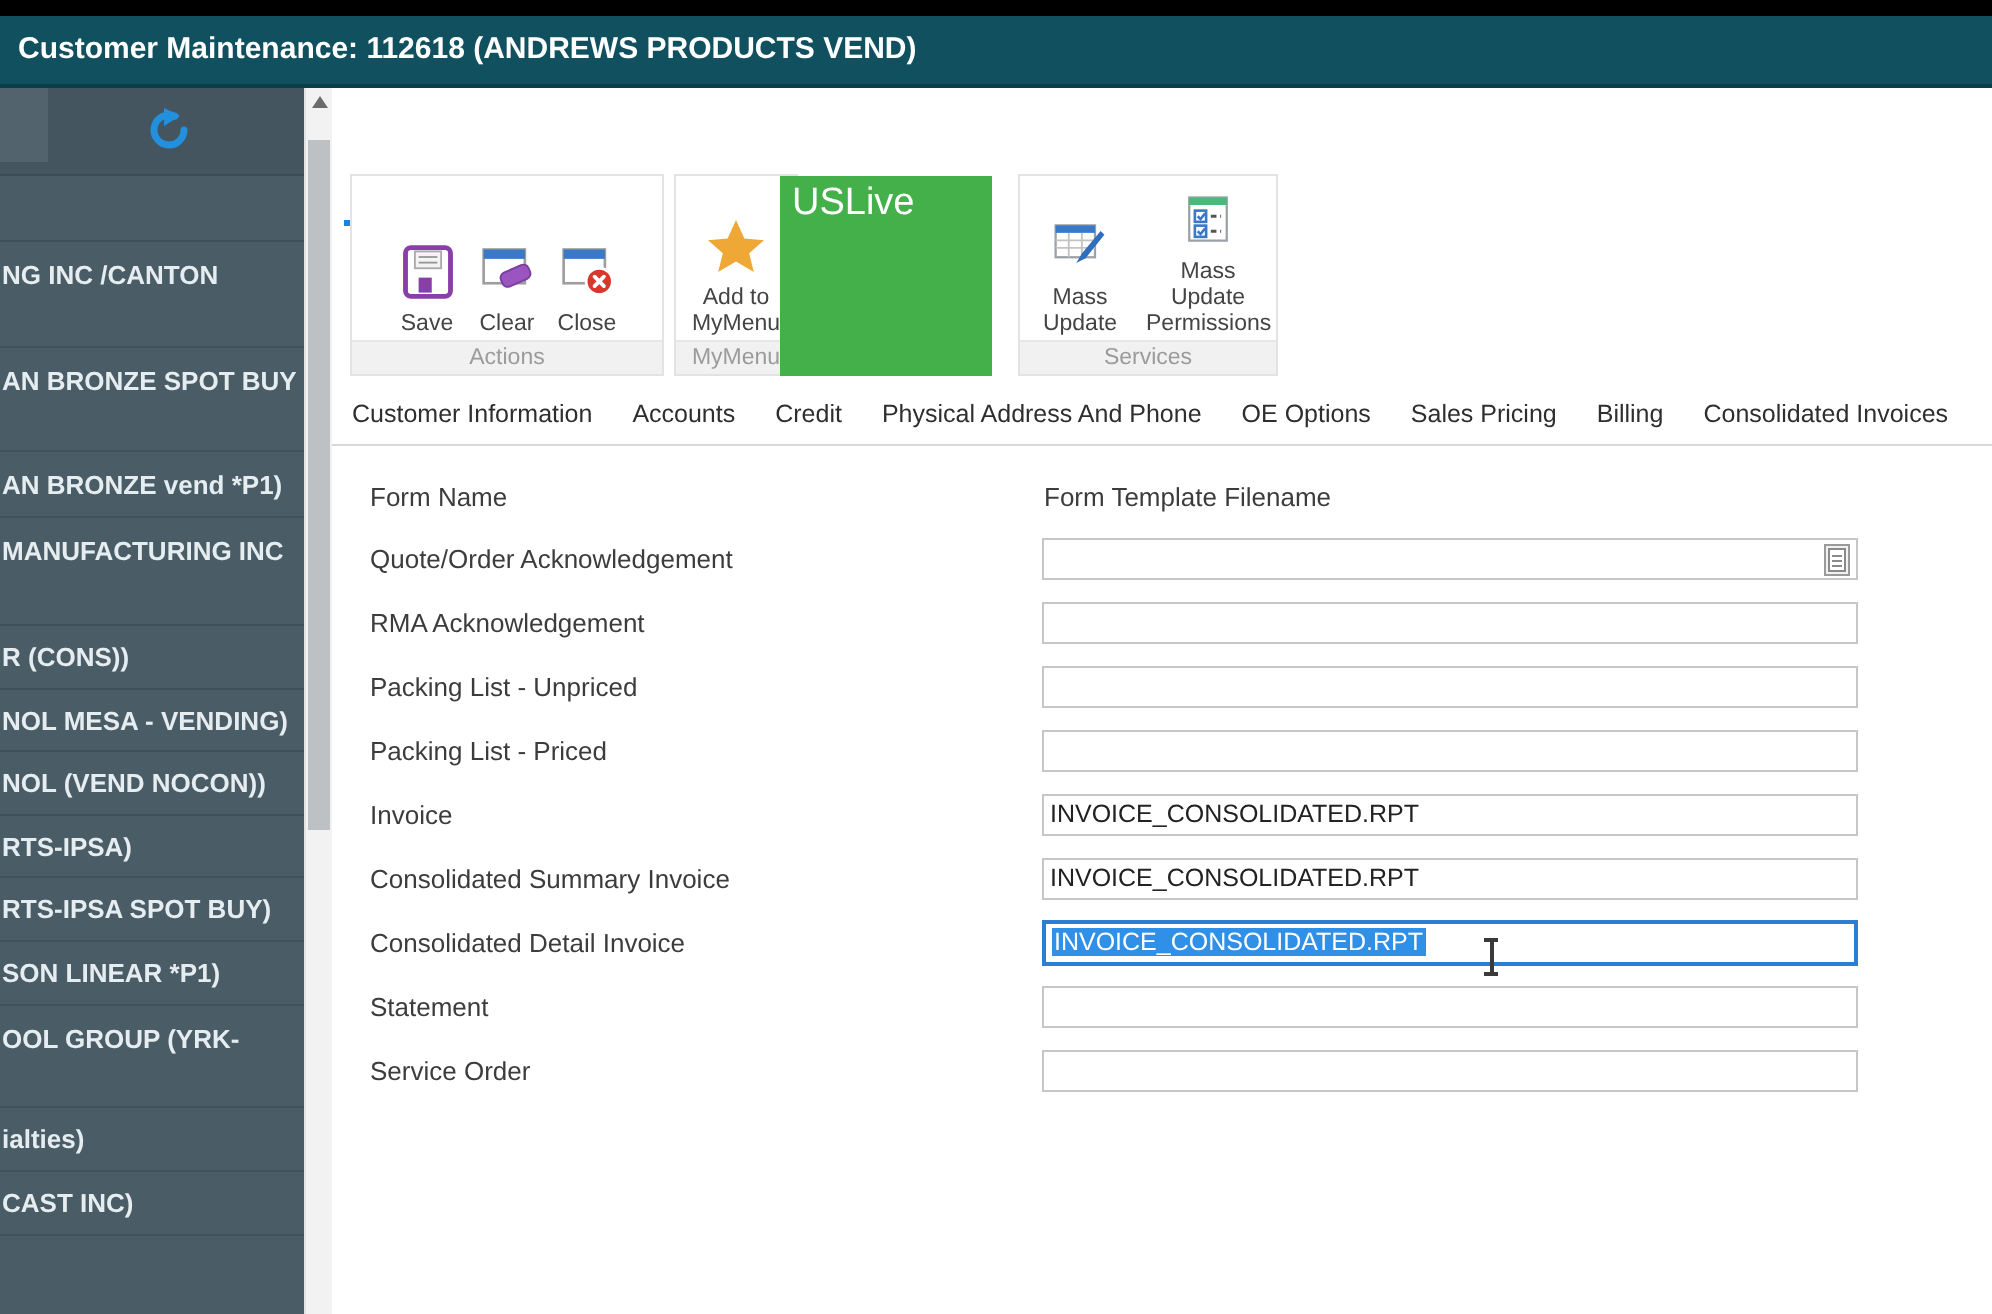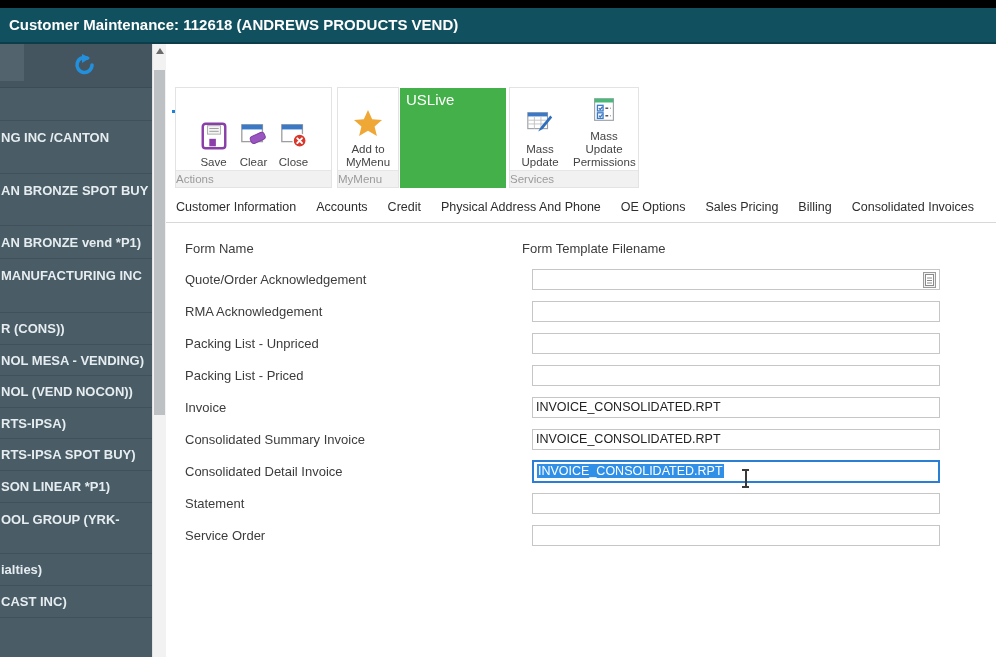--- a/index.html
+++ b/index.html
@@ -41,43 +41,43 @@
   .rtab { padding:7px 13px 8px; font-size:13px; color:#333; cursor:pointer; }
   .rtab.active { font-weight:bold; color:#1a1a1a; border-bottom:3px solid #1c83d8; }
 
   
   .grp { position:absolute; border:1px solid #e3e3e3; background:#fff; }
   .grp-actions  { left:9px;   top:43px; width:157px; height:101px; }
   .grp-mymenu   { left:171px; top:43px; width:62px;  height:101px; }
   .grp-services { left:343px; top:43px; width:130px; height:101px; }
   .grp-body { display:flex; justify-content:center; align-items:flex-end; height:83px; padding-top:5px; }
   .grp-label { position:absolute; left:0; bottom:0; width:100%; height:17px; background:#f1f1f1;
-               border-top:1px solid #e6e6e6; color:#9b9b9b; font-size:11.5px; text-align:left;
+               border-top:1px solid #e6e6e6; color:#9b9b9b; font-size:11.5px; text-align:center;
                line-height:16px; }
   .rbtn { display:flex; flex-direction:column; align-items:center; padding:2px 3px; cursor:pointer; }
   .rbtn .ric { width:34px; height:34px; display:flex; align-items:center; justify-content:center; }
   .rbtn .rlb { font-size:11.5px; color:#444; text-align:center; line-height:13px; margin-top:3px;
                max-width:62px; }
 
-  .uslive { position:absolute; left:234px; top:44px; width:106px; height:100px; background:#44b049;
-            color:#fff; font-size:15px; padding:3px 0 0 6px; }
+  .uslive { position:absolute; left:224px; top:44px; width:106px; height:100px; background:#44b049;
+            color:#fff; font-size:19px; padding:3px 0 0 6px; }
 
   
   .page-tabs { position:absolute; left:0; top:152px; width:830px; height:27px;
                border-bottom:1px solid #d8d8d8; display:flex; padding-left:10px; }
   .ptab { font-size:12.5px; color:#2e2e2e; margin-right:20px; line-height:22px; white-space:nowrap;
           cursor:pointer; }
 
   
   .form-header { position:absolute; top:197px; font-size:13px; color:#3c3c3c;text-align:center; }
   .fh-name { left:19px; } .fh-template { left:356px; }
   .form-rows { position:absolute; left:19px; top:220px; width:744px; }
   .frow { position:relative; height:32px; }
   .flabel { position:absolute; left:0; top:0; height:32px; line-height:32px; font-size:13px; color:#3c3c3c; }
-  .finput { position:absolute; left:347px; top:5px; width:408px; height:21px; background:#fff;
+  .finput { position:absolute; left:336px; top:5px; width:408px; height:21px; background:#fff;
             border:1px solid #c6c6c6; font-size:12.5px; color:#222; line-height:19px;
             padding:0 3px; white-space:nowrap; overflow:hidden; cursor:text; }
   .finput.focused { border:2px solid #2a7fd4; height:23px; top:4px; line-height:19px; }
   .sel { background:#3090e8; color:#fff; padding:0 1px; }
   .tpl-btn { position:absolute; right:3px; top:2px; width:13px; height:16px; background:#f2f2f2;
              border:1px solid #9a9a9a; display:flex; align-items:center; justify-content:center;
              cursor:pointer; }
 
   
   .ibeam { position:absolute; left:740px; top:468px; width:11px; height:20px; }

